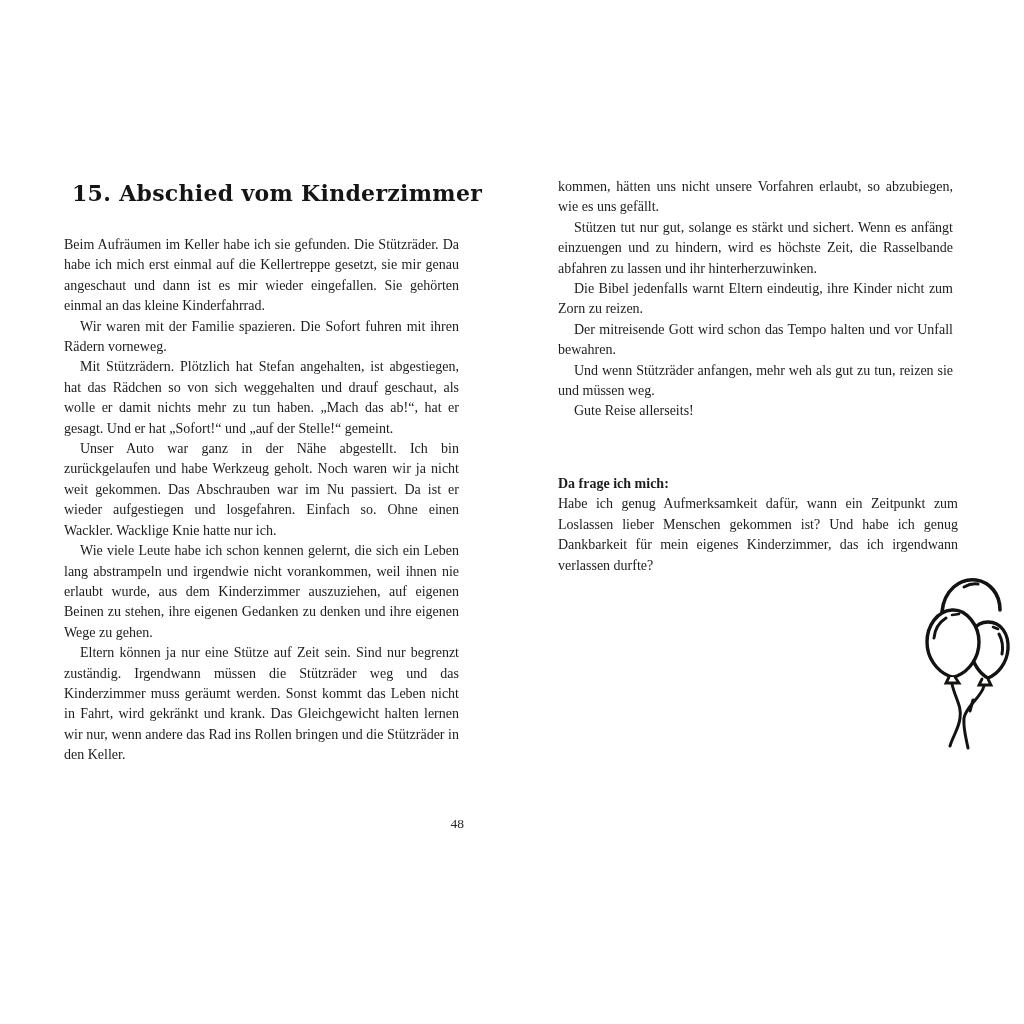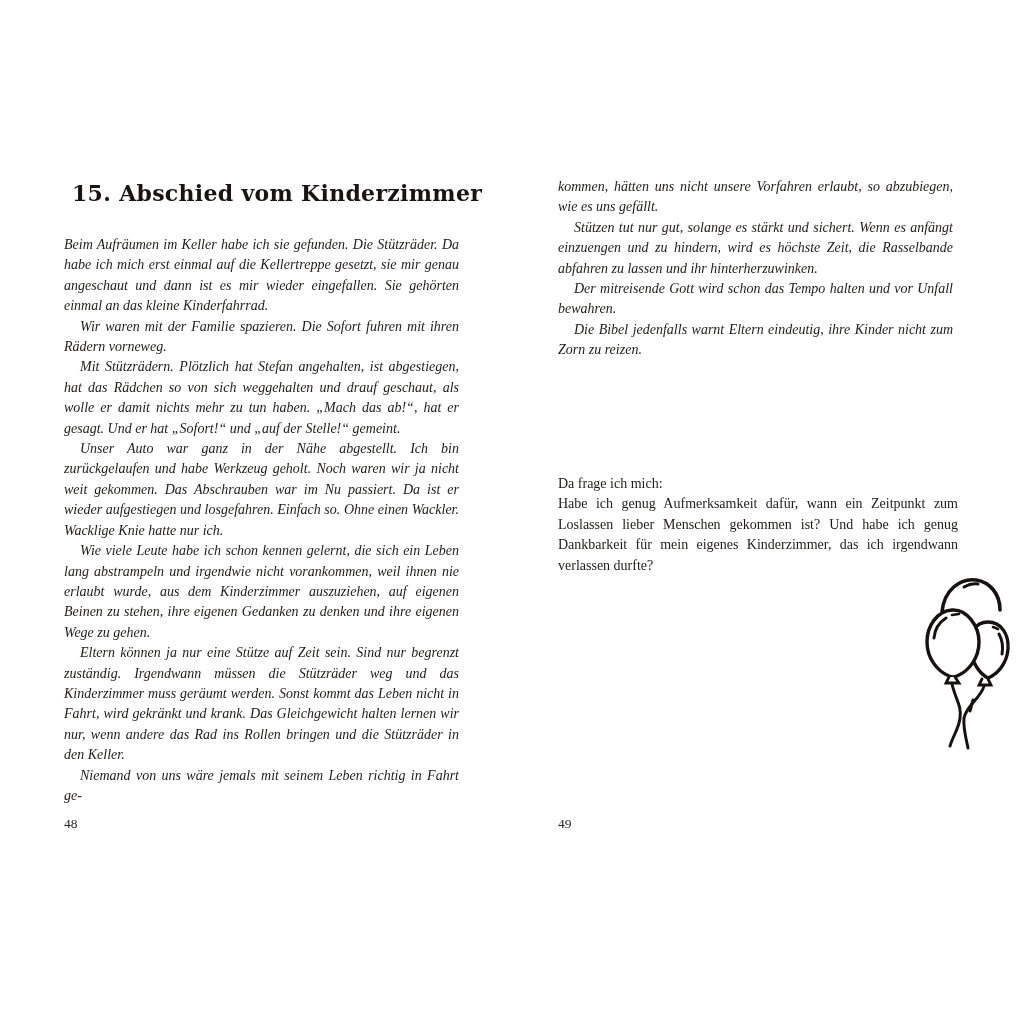--- a/index.html
+++ b/index.html
@@ -28,50 +28,50 @@
     left: 0;
     margin: 8px;
     font-family: "DejaVu Serif", serif;
     font-weight: 700;
     font-size: 22px;
     letter-spacing: 0.3px;
     color: #161513;
     white-space: nowrap;
   }
 
-  .body-text { position: absolute; left: 0; right: 5px; font-style: italic; }
+  .body-text { position: absolute; left: 0; right: 5px; }
   .page-left  .body-text { top: 235px; }
   .page-right .body-text { top: 177px; }
 
   .body-text p, .question-block p {
     margin: 0;
     font-size: 14px;
     line-height: 20.4px;
     text-align: justify;
     color: #1d1c1a;
   }
   .body-text p.indent { text-indent: 16px; }
 
   .question-block {
     position: absolute;
     top: 474px;
     left: 0;
     right: 0;
   }
   .question-heading {
-    font-weight: 400;
+    font-weight: 700;
     text-align: left;
   }
 
   .page-number {
     position: absolute;
     top: 816px;
     left: 0;
     width: 100%;
-    text-align: left;
+    text-align: right;
     font-size: 13.5px;
     color: #2a2927;
   }
 
   .illustration {
     position: absolute;
     left: 920px;
     top: 566px;
     width: 94px;
     height: 186px;
@@ -83,37 +83,37 @@
 
 <section class="page page-left">
   <h1 class="chapter-title">15. Abschied vom Kinderzimmer</h1>
   <div class="body-text">
     <p>Beim Aufräumen im Keller habe ich sie gefunden. Die Stützräder. Da habe ich mich erst einmal auf die Kellertreppe gesetzt, sie mir genau angeschaut und dann ist es mir wieder eingefallen. Sie gehörten einmal an das kleine Kinderfahrrad.</p>
     <p class="indent">Wir waren mit der Familie spazieren. Die Sofort fuhren mit ihren Rädern vorneweg.</p>
     <p class="indent">Mit Stützrädern. Plötzlich hat Stefan angehalten, ist abgestiegen, hat das Rädchen so von sich weggehalten und drauf geschaut, als wolle er damit nichts mehr zu tun haben. „Mach das ab!“, hat er gesagt. Und er hat „Sofort!“ und „auf der Stelle!“ gemeint.</p>
     <p class="indent">Unser Auto war ganz in der Nähe abgestellt. Ich bin zurückgelaufen und habe Werkzeug geholt. Noch waren wir ja nicht weit gekommen. Das Abschrauben war im Nu passiert. Da ist er wieder aufgestiegen und losgefahren. Einfach so. Ohne einen Wackler. Wacklige Knie hatte nur ich.</p>
     <p class="indent">Wie viele Leute habe ich schon kennen gelernt, die sich ein Leben lang abstrampeln und irgendwie nicht vorankommen, weil ihnen nie erlaubt wurde, aus dem Kinderzimmer auszuziehen, auf eigenen Beinen zu stehen, ihre eigenen Gedanken zu denken und ihre eigenen Wege zu gehen.</p>
     <p class="indent">Eltern können ja nur eine Stütze auf Zeit sein. Sind nur begrenzt zuständig. Irgendwann müssen die Stützräder weg und das Kinderzimmer muss geräumt werden. Sonst kommt das Leben nicht in Fahrt, wird gekränkt und krank. Das Gleichgewicht halten lernen wir nur, wenn andere das Rad ins Rollen bringen und die Stützräder in den Keller.</p>
-    <p class="indent">Niemand von uns wäre jemals mit seinem Leben richtig in Fahrt ge-</p>
   </div>
   <div class="page-number">48</div>
 </section>
 
 <section class="page page-right">
   <div class="body-text">
     <p>kommen, hätten uns nicht unsere Vorfahren erlaubt, so abzubiegen, wie es uns gefällt.</p>
     <p class="indent">Stützen tut nur gut, solange es stärkt und sichert. Wenn es anfängt einzuengen und zu hindern, wird es höchste Zeit, die Rasselbande abfahren zu lassen und ihr hinterherzuwinken.</p>
+    <p class="indent">Die Bibel jedenfalls warnt Eltern eindeutig, ihre Kinder nicht zum Zorn zu reizen.</p>
     <p class="indent">Der mitreisende Gott wird schon das Tempo halten und vor Unfall bewahren.</p>
-    <p class="indent">Die Bibel jedenfalls warnt Eltern eindeutig, ihre Kinder nicht zum Zorn zu reizen.</p>
+    <p class="indent">Und wenn Stützräder anfangen, mehr weh als gut zu tun, reizen sie und müssen weg.</p>
+    <p class="indent">Gute Reise allerseits!</p>
   </div>
   <div class="question-block">
     <p class="question-heading">Da frage ich mich:</p>
     <p>Habe ich genug Aufmerksamkeit dafür, wann ein Zeitpunkt zum Loslassen lieber Menschen gekommen ist? Und habe ich genug Dankbarkeit für mein eigenes Kinderzimmer, das ich irgendwann verlassen durfte?</p>
   </div>
-  <div class="page-number">49</div>
 </section>
 
 <div class="illustration">
   <svg viewBox="0 0 94 186" xmlns="http://www.w3.org/2000/svg">
     <g stroke="#141311" stroke-width="3.4" stroke-linecap="round" fill="none">
 
       <path d="M 22 46 C 24 24 40 12 56 14 C 70 16 80 28 80 44" fill="#ffffff" stroke-width="3.6"></path>
       <path d="M 44 21 Q 51 17 58 18" stroke-width="3"></path>
 
       <path d="M 68 56 C 55 56 48 68 50 83 C 52 97 60 108 68 112 C 78 108 87 97 88 83 C 89 68 81 56 68 56 Z" fill="#ffffff"></path>

